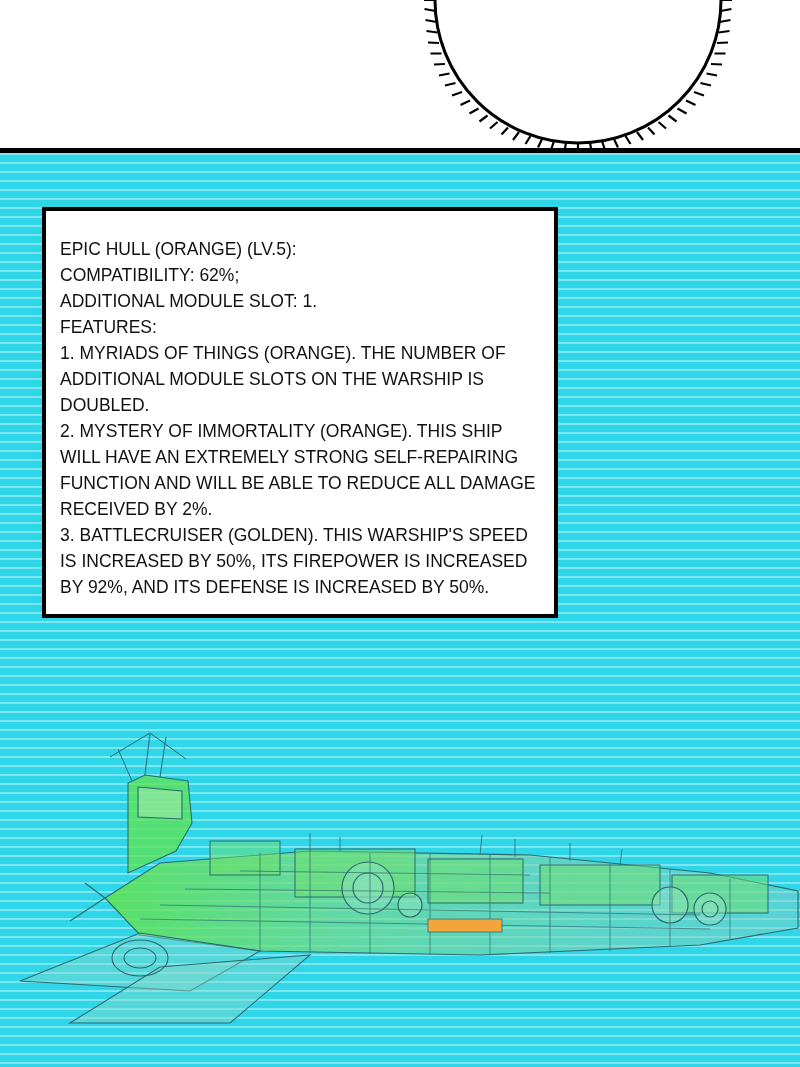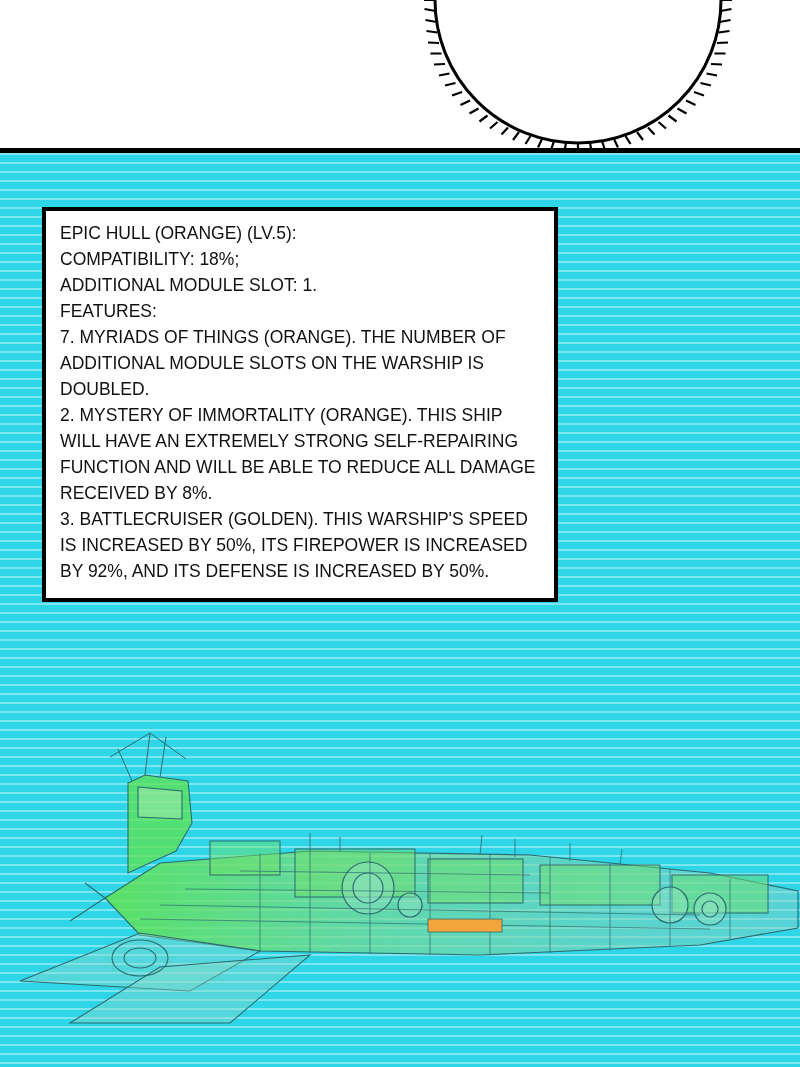--- a/index.html
+++ b/index.html
@@ -95,21 +95,21 @@
 
   
   .info-box {
     position: absolute;
     left: 42px;
     top: 54px;
     width: 516px;
     background: #ffffff;
     border: 4px solid #000000;
     box-sizing: border-box;
-    padding: 9px 14px 14px 14px;
+    padding: 25px 14px 14px 14px;
   }
   .info-line {
     font-family: "Liberation Sans", sans-serif;
     font-size: 17.5px;
     line-height: 26px;
     color: #111111;
     white-space: pre-wrap;
   }
 
   
@@ -144,25 +144,25 @@
   </div>
 
   <div class="panel-divider"></div>
   <div class="panel-left-border"></div>
   <div class="panel-right-border"></div>
 
   <div class="main-panel">
 
     <div class="info-box">
       <div class="info-line">EPIC HULL (ORANGE) (LV.5):</div>
-      <div class="info-line">COMPATIBILITY: 18%;</div>
+      <div class="info-line">COMPATIBILITY: 62%;</div>
       <div class="info-line">ADDITIONAL MODULE SLOT: 1.</div>
       <div class="info-line">FEATURES:</div>
-      <div class="info-line">7. MYRIADS OF THINGS (ORANGE). THE NUMBER OF ADDITIONAL MODULE SLOTS ON THE WARSHIP IS DOUBLED.</div>
-      <div class="info-line">2. MYSTERY OF IMMORTALITY (ORANGE). THIS SHIP WILL HAVE AN EXTREMELY STRONG SELF-REPAIRING FUNCTION AND WILL BE ABLE TO REDUCE ALL DAMAGE RECEIVED BY 8%.</div>
+      <div class="info-line">1. MYRIADS OF THINGS (ORANGE). THE NUMBER OF ADDITIONAL MODULE SLOTS ON THE WARSHIP IS DOUBLED.</div>
+      <div class="info-line">2. MYSTERY OF IMMORTALITY (ORANGE). THIS SHIP WILL HAVE AN EXTREMELY STRONG SELF-REPAIRING FUNCTION AND WILL BE ABLE TO REDUCE ALL DAMAGE RECEIVED BY 2%.</div>
       <div class="info-line">3. BATTLECRUISER (GOLDEN). THIS WARSHIP'S SPEED IS INCREASED BY 50%, ITS FIREPOWER IS INCREASED BY 92%, AND ITS DEFENSE IS INCREASED BY 50%.</div>
     </div>
 
     <div class="warship">
       <svg viewBox="0 0 790 340" width="790" height="340" aria-hidden="true">
         <defs>
           <linearGradient id="hullGrad" x1="0" y1="0" x2="1" y2="0">
             <stop offset="0%" stop-color="#5fe24f" stop-opacity="0.85"></stop>
             <stop offset="35%" stop-color="#76d98a" stop-opacity="0.7"></stop>
             <stop offset="70%" stop-color="#7fd3b0" stop-opacity="0.55"></stop>

